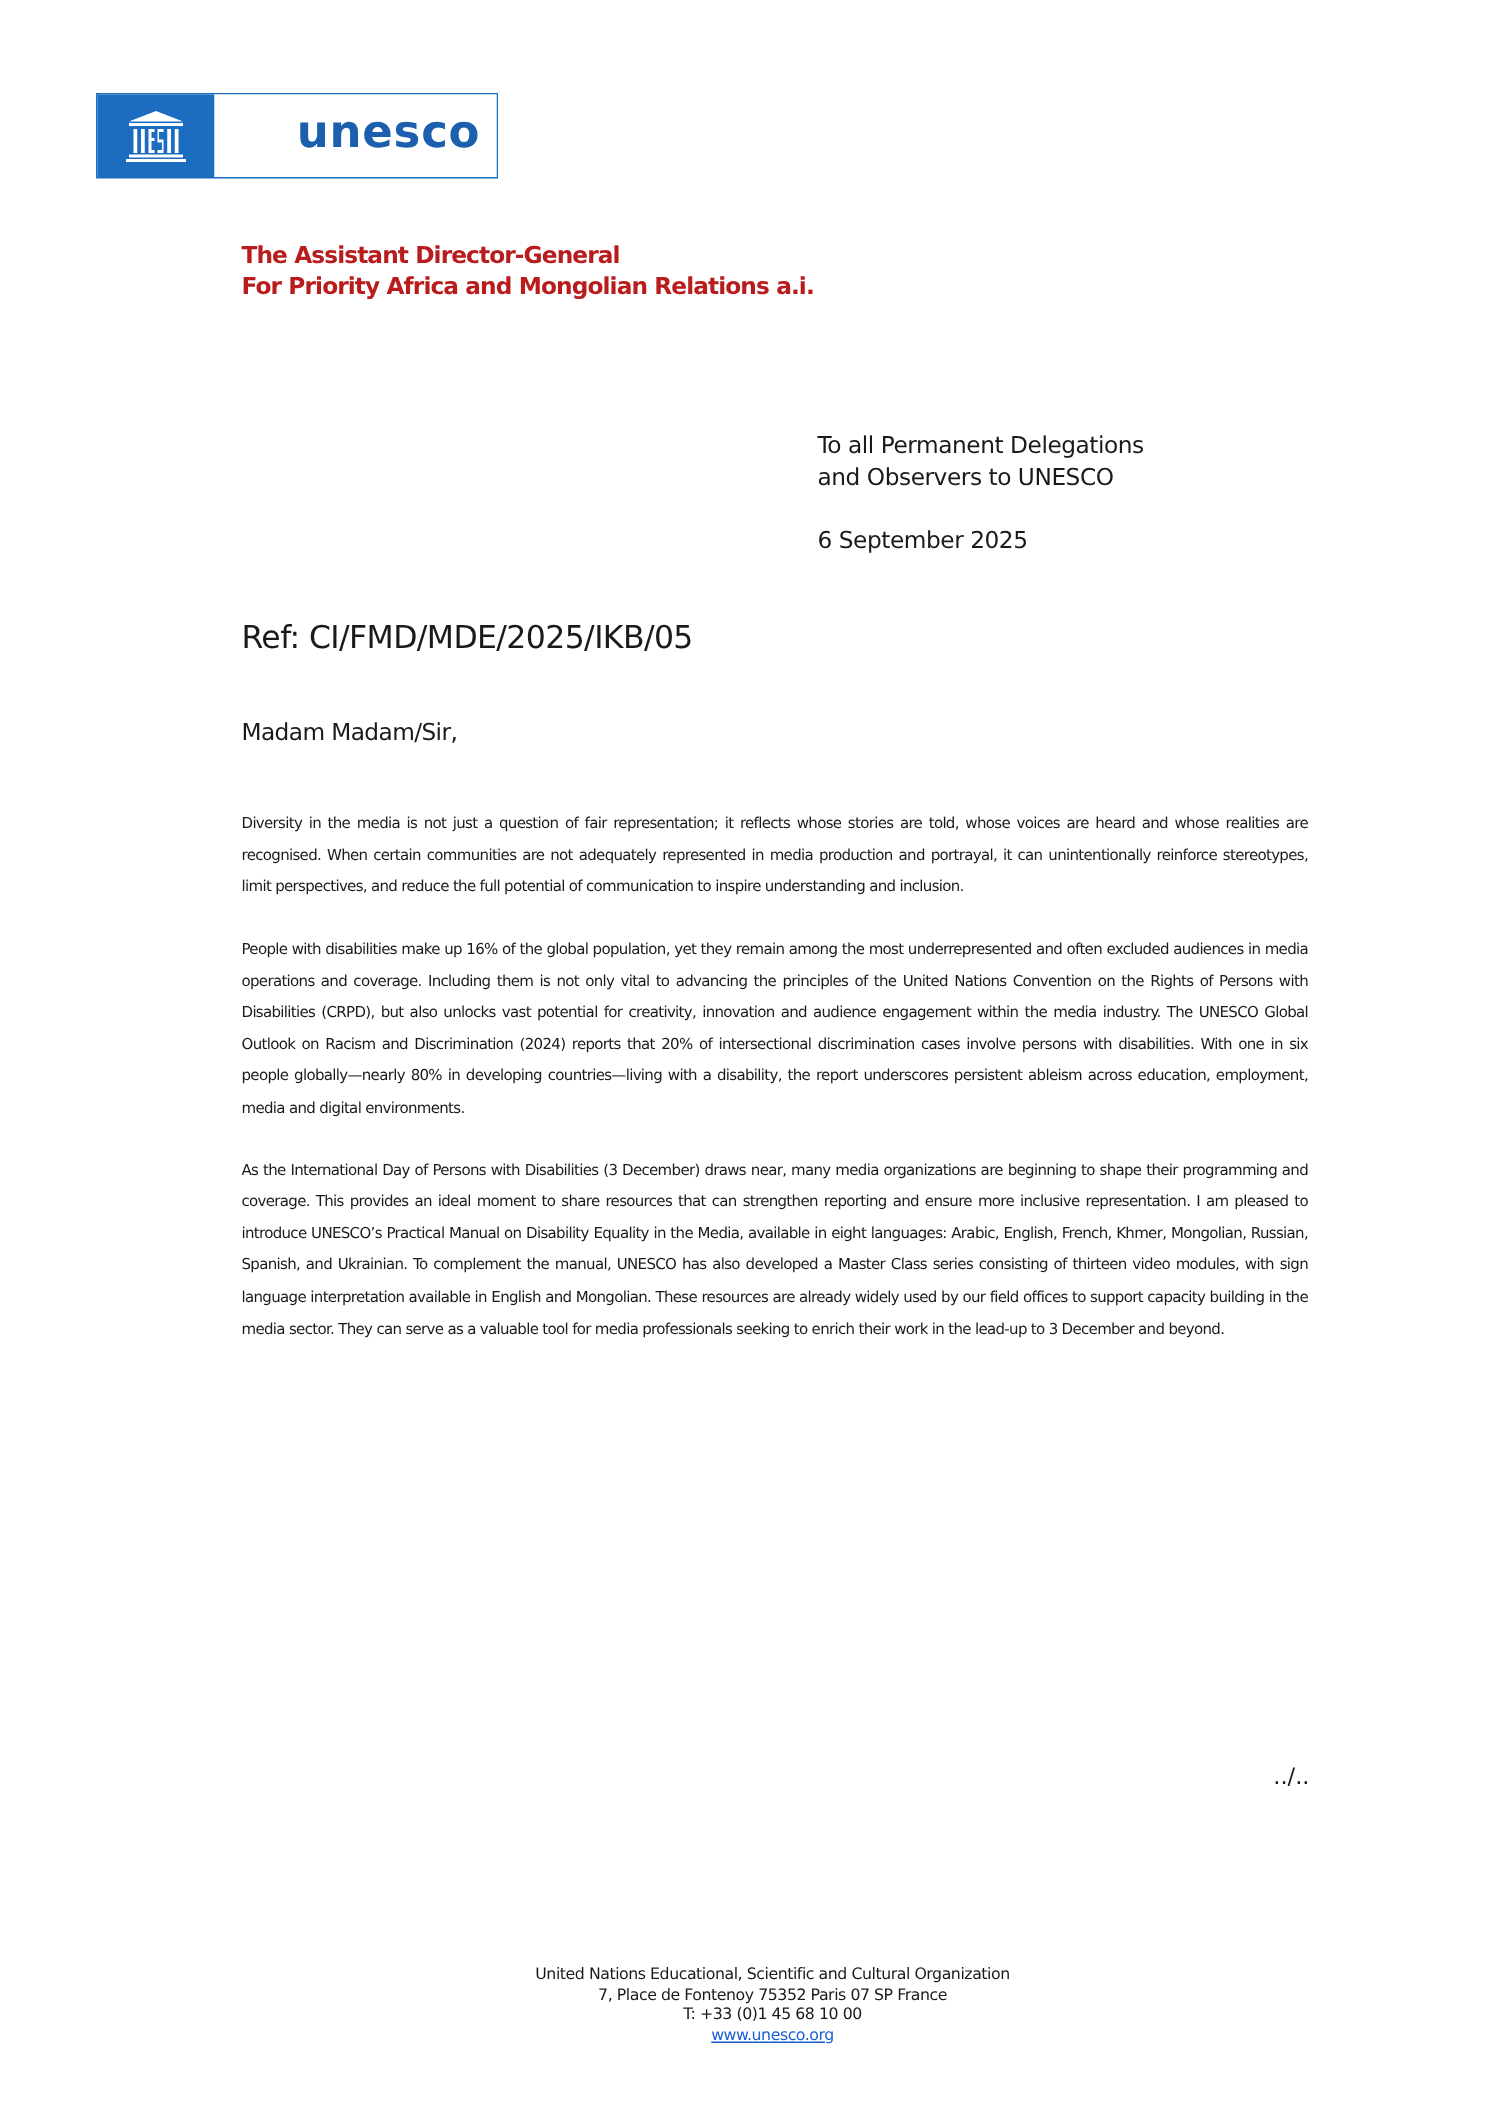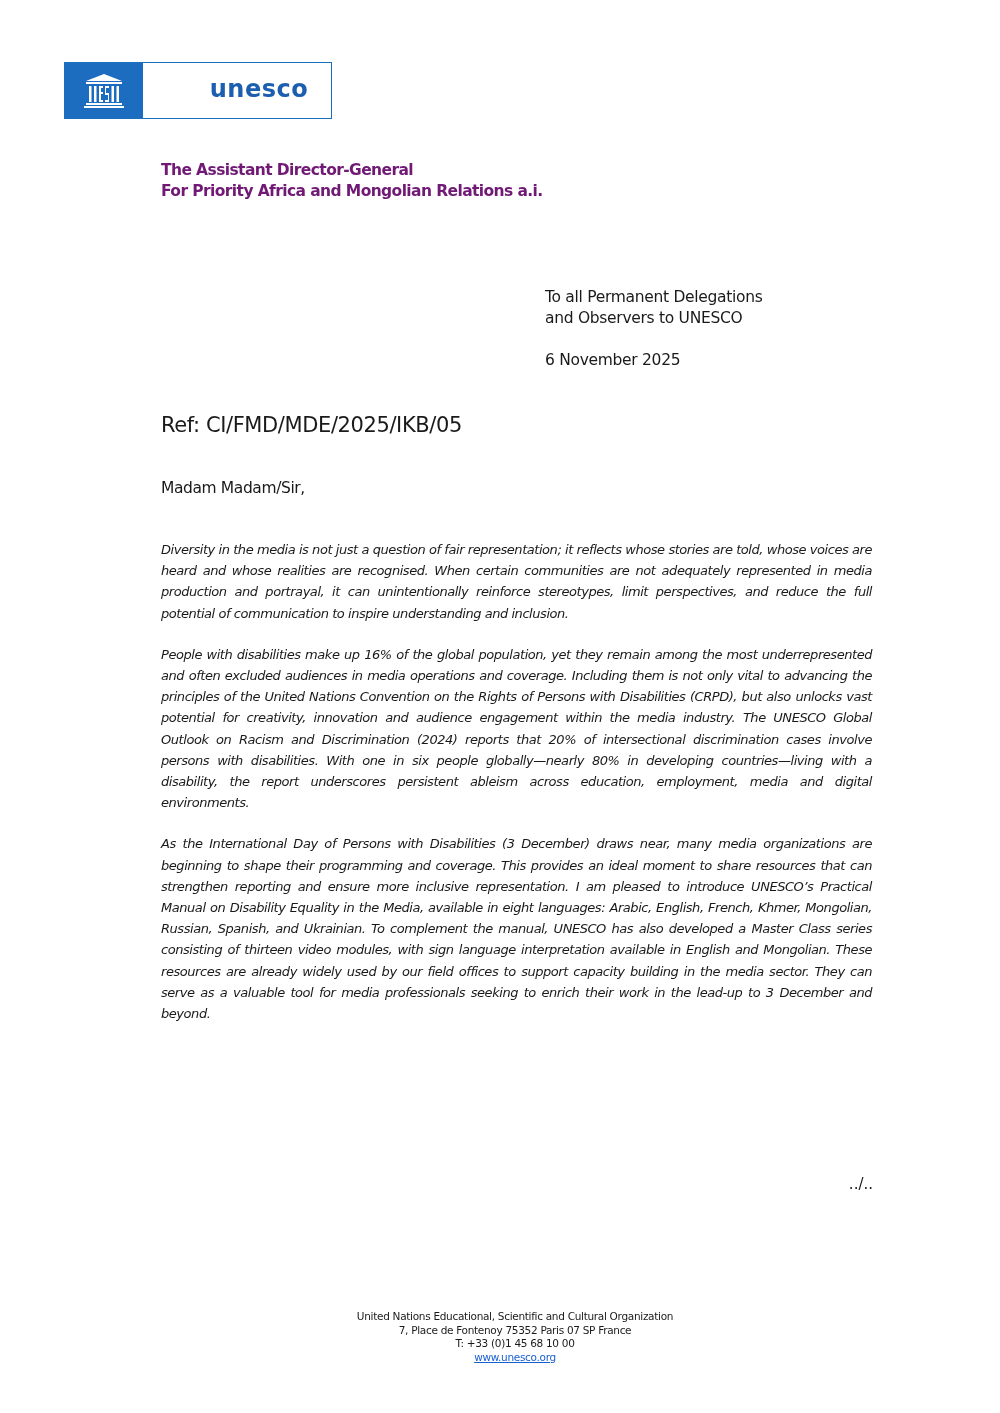--- a/index.html
+++ b/index.html
@@ -32,38 +32,38 @@
       display: flex;
       align-items: center;
       justify-content: center;
     }
     .logo-word {
       flex: 1;
       background: #ffffff;
       color: #1c5fae;
       font-family: "DejaVu Sans", sans-serif;
       font-weight: bold;
-      font-size: 24px;
+      font-size: 30px;
       letter-spacing: 0.5px;
       display: flex;
       align-items: center;
       justify-content: center;
       padding-bottom: 4px;
       box-sizing: border-box;
       padding-left: 44px;
     }
     .sender {
       position: absolute;
       left: 161px;
       top: 160px;
       font-weight: bold;
       font-size: 15.5px;
       line-height: 21px;
       letter-spacing: -0.6px;
-      color: #701a75;
+      color: #b91c1c;
     }
     .recipients {
       position: absolute;
       left: 545px;
       top: 243px;
       font-size: 15.5px;
       line-height: 21px;
       letter-spacing: -0.3px;
       color: #1a1a1a;
     }
@@ -80,26 +80,25 @@
       left: 161px;
       top: 479px;
       font-size: 15.5px;
       letter-spacing: -0.4px;
     }
     .body-text {
       position: absolute;
       left: 161px;
       top: 539px;
       width: 711px;
-      font-size: 13px;
+      font-size: 10px;
       line-height: 21.2px;
       letter-spacing: -0.45px;
       text-align: justify;
       color: #1a1a1a;
-      font-style: italic;
     }
     .body-text p {
       margin: 0 0 20px 0;
     }
     .continuation {
       position: absolute;
       right: 127px;
       top: 1175px;
       font-size: 15px;
       color: #1a1a1a;
@@ -144,21 +143,21 @@
 <div class="sender">
   <div>The Assistant Director-General</div>
   <div>For Priority Africa and Mongolian Relations a.i.</div>
 </div>
 
 <div class="recipients">
   <div class="block">
     <div>To all Permanent Delegations</div>
     <div>and Observers to UNESCO</div>
   </div>
-  <div>6 November 2025</div>
+  <div>6 September 2025</div>
 </div>
 
 <div class="ref">Ref: CI/FMD/MDE/2025/IKB/05</div>
 
 <div class="salutation">Madam Madam/Sir,</div>
 
 <div class="body-text">
   <p>Diversity in the media is not just a question of fair representation; it reflects whose stories are told, whose voices are heard and whose realities are recognised. When certain communities are not adequately represented in media production and portrayal, it can unintentionally reinforce stereotypes, limit perspectives, and reduce the full potential of communication to inspire understanding and inclusion.</p>
   <p>People with disabilities make up 16% of the global population, yet they remain among the most underrepresented and often excluded audiences in media operations and coverage. Including them is not only vital to advancing the principles of the United Nations Convention on the Rights of Persons with Disabilities (CRPD), but also unlocks vast potential for creativity, innovation and audience engagement within the media industry. The UNESCO Global Outlook on Racism and Discrimination (2024) reports that 20% of intersectional discrimination cases involve persons with disabilities. With one in six people globally—nearly 80% in developing countries—living with a disability, the report underscores persistent ableism across education, employment, media and digital environments.</p>
   <p>As the International Day of Persons with Disabilities (3 December) draws near, many media organizations are beginning to shape their programming and coverage. This provides an ideal moment to share resources that can strengthen reporting and ensure more inclusive representation. I am pleased to introduce UNESCO’s Practical Manual on Disability Equality in the Media, available in eight languages: Arabic, English, French, Khmer, Mongolian, Russian, Spanish, and Ukrainian. To complement the manual, UNESCO has also developed a Master Class series consisting of thirteen video modules, with sign language interpretation available in English and Mongolian. These resources are already widely used by our field offices to support capacity building in the media sector. They can serve as a valuable tool for media professionals seeking to enrich their work in the lead-up to 3 December and beyond.</p>

